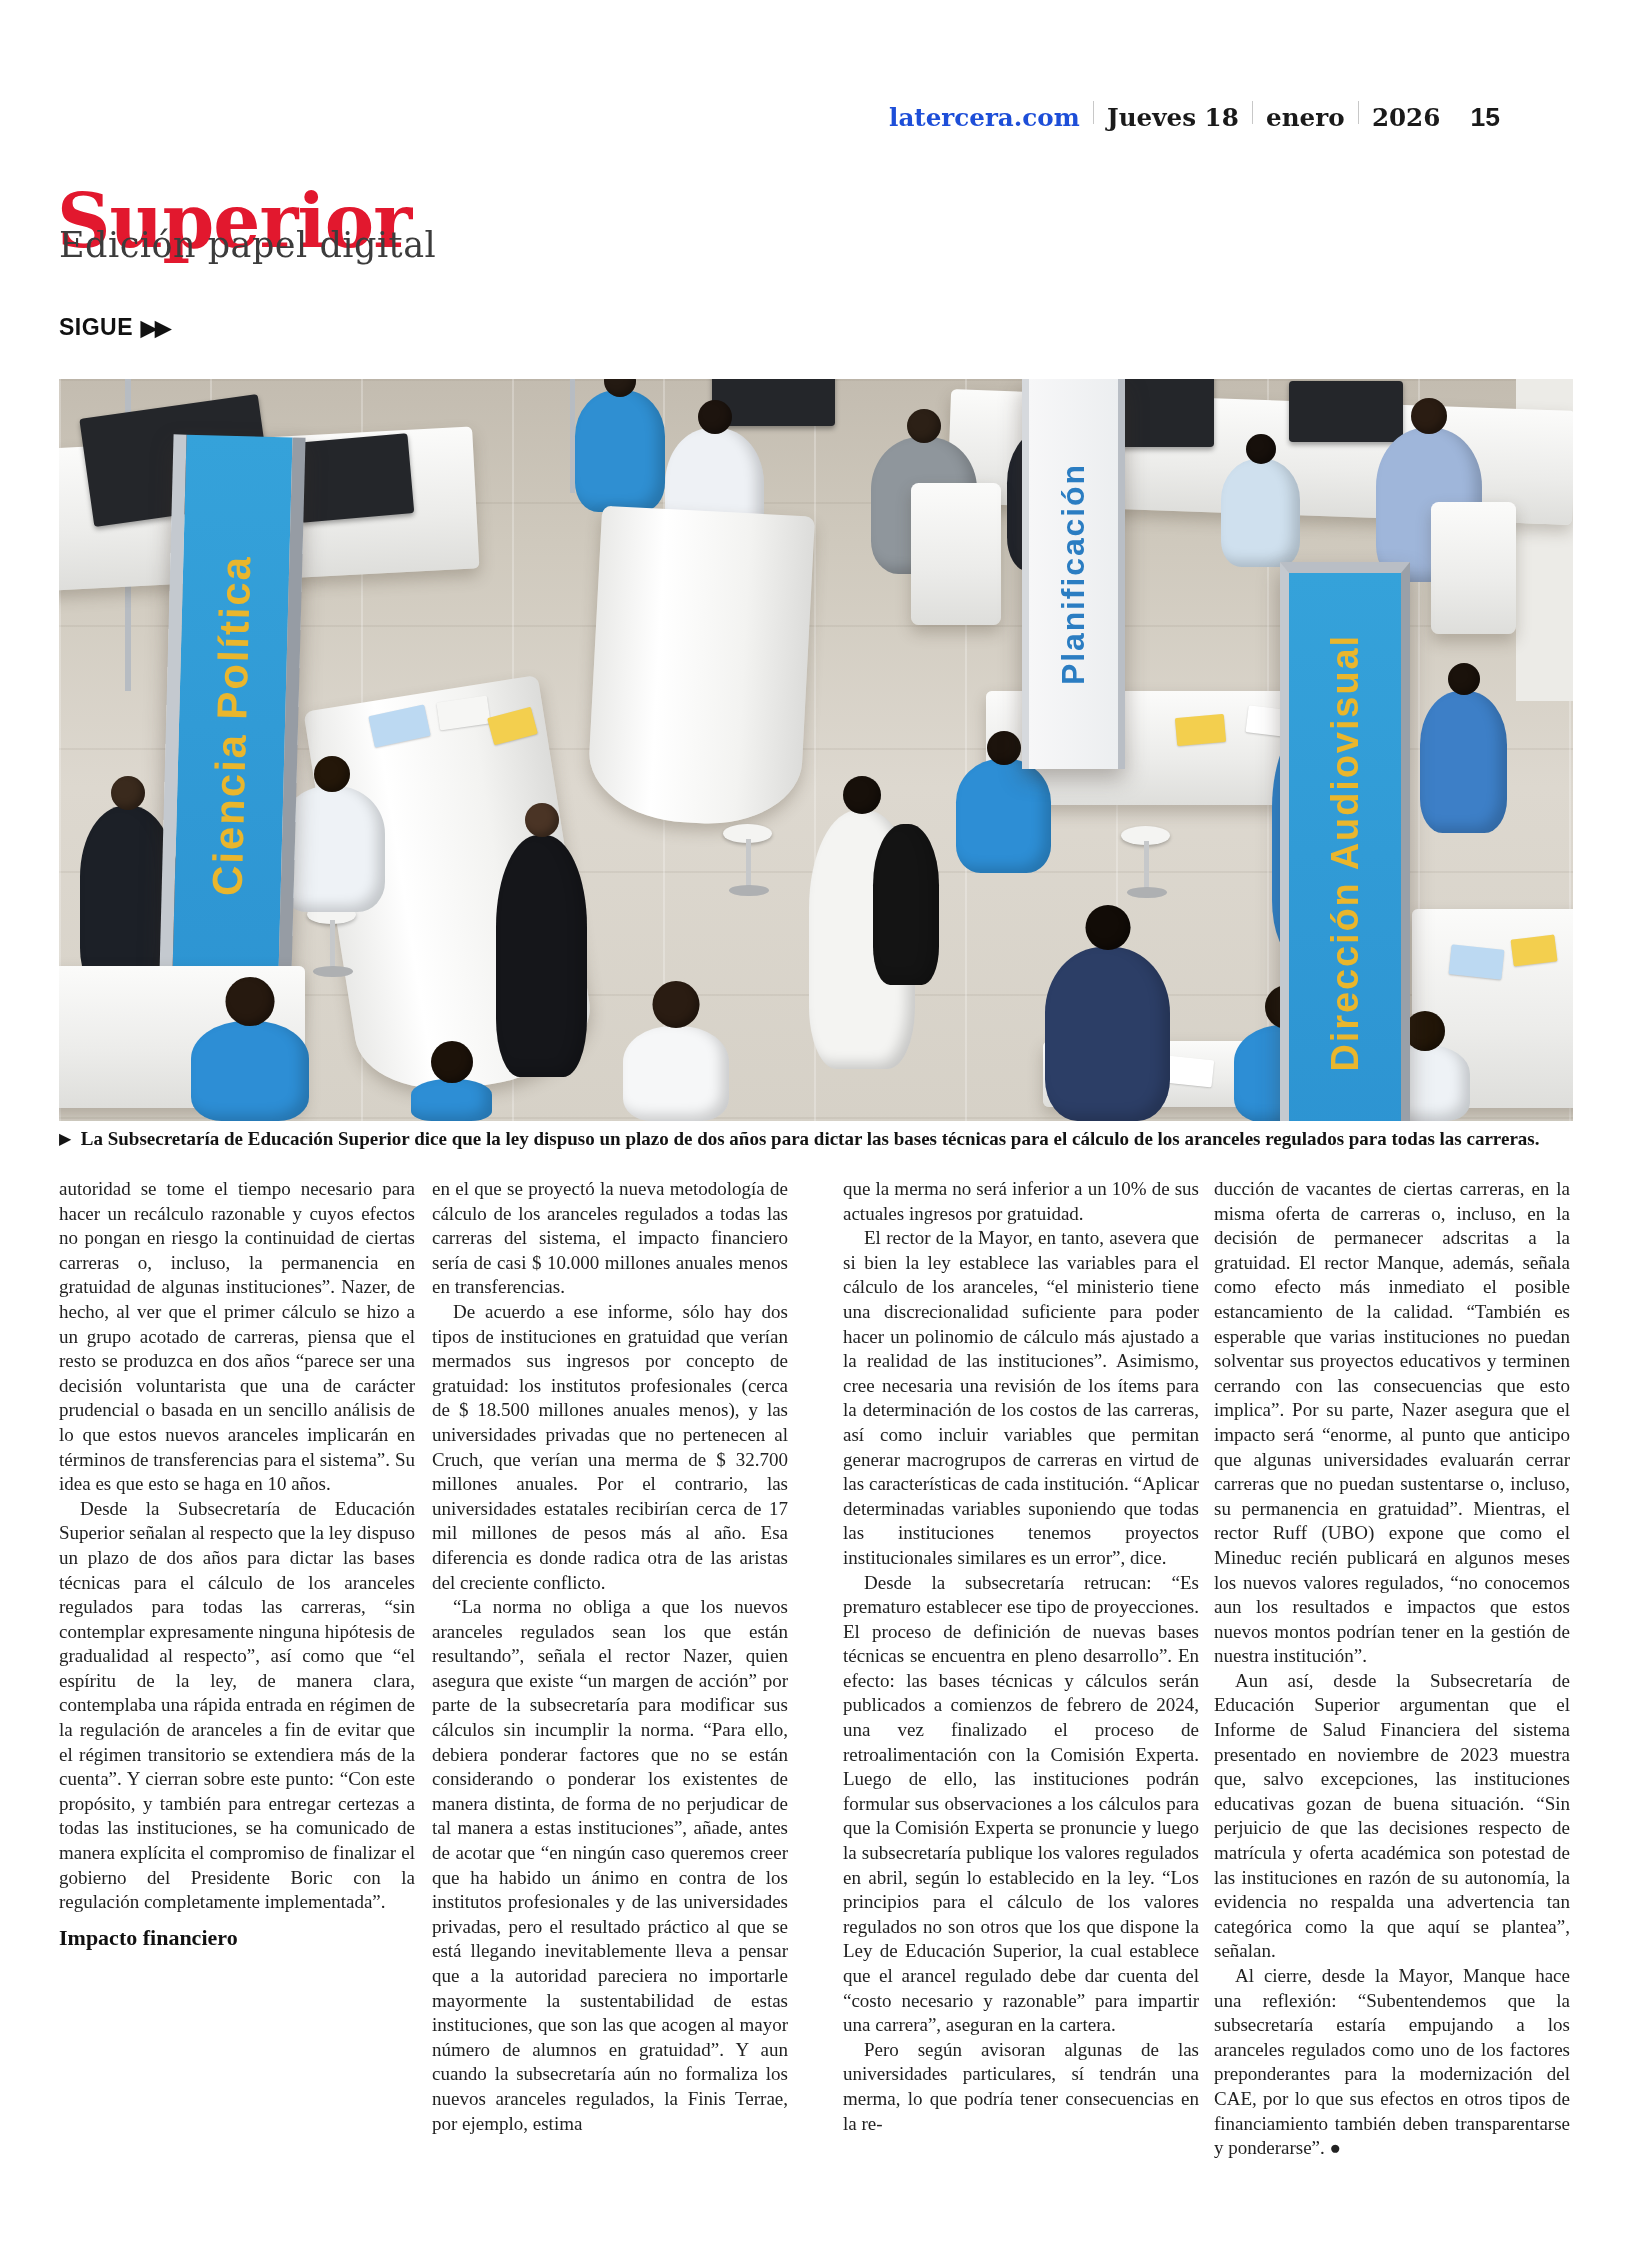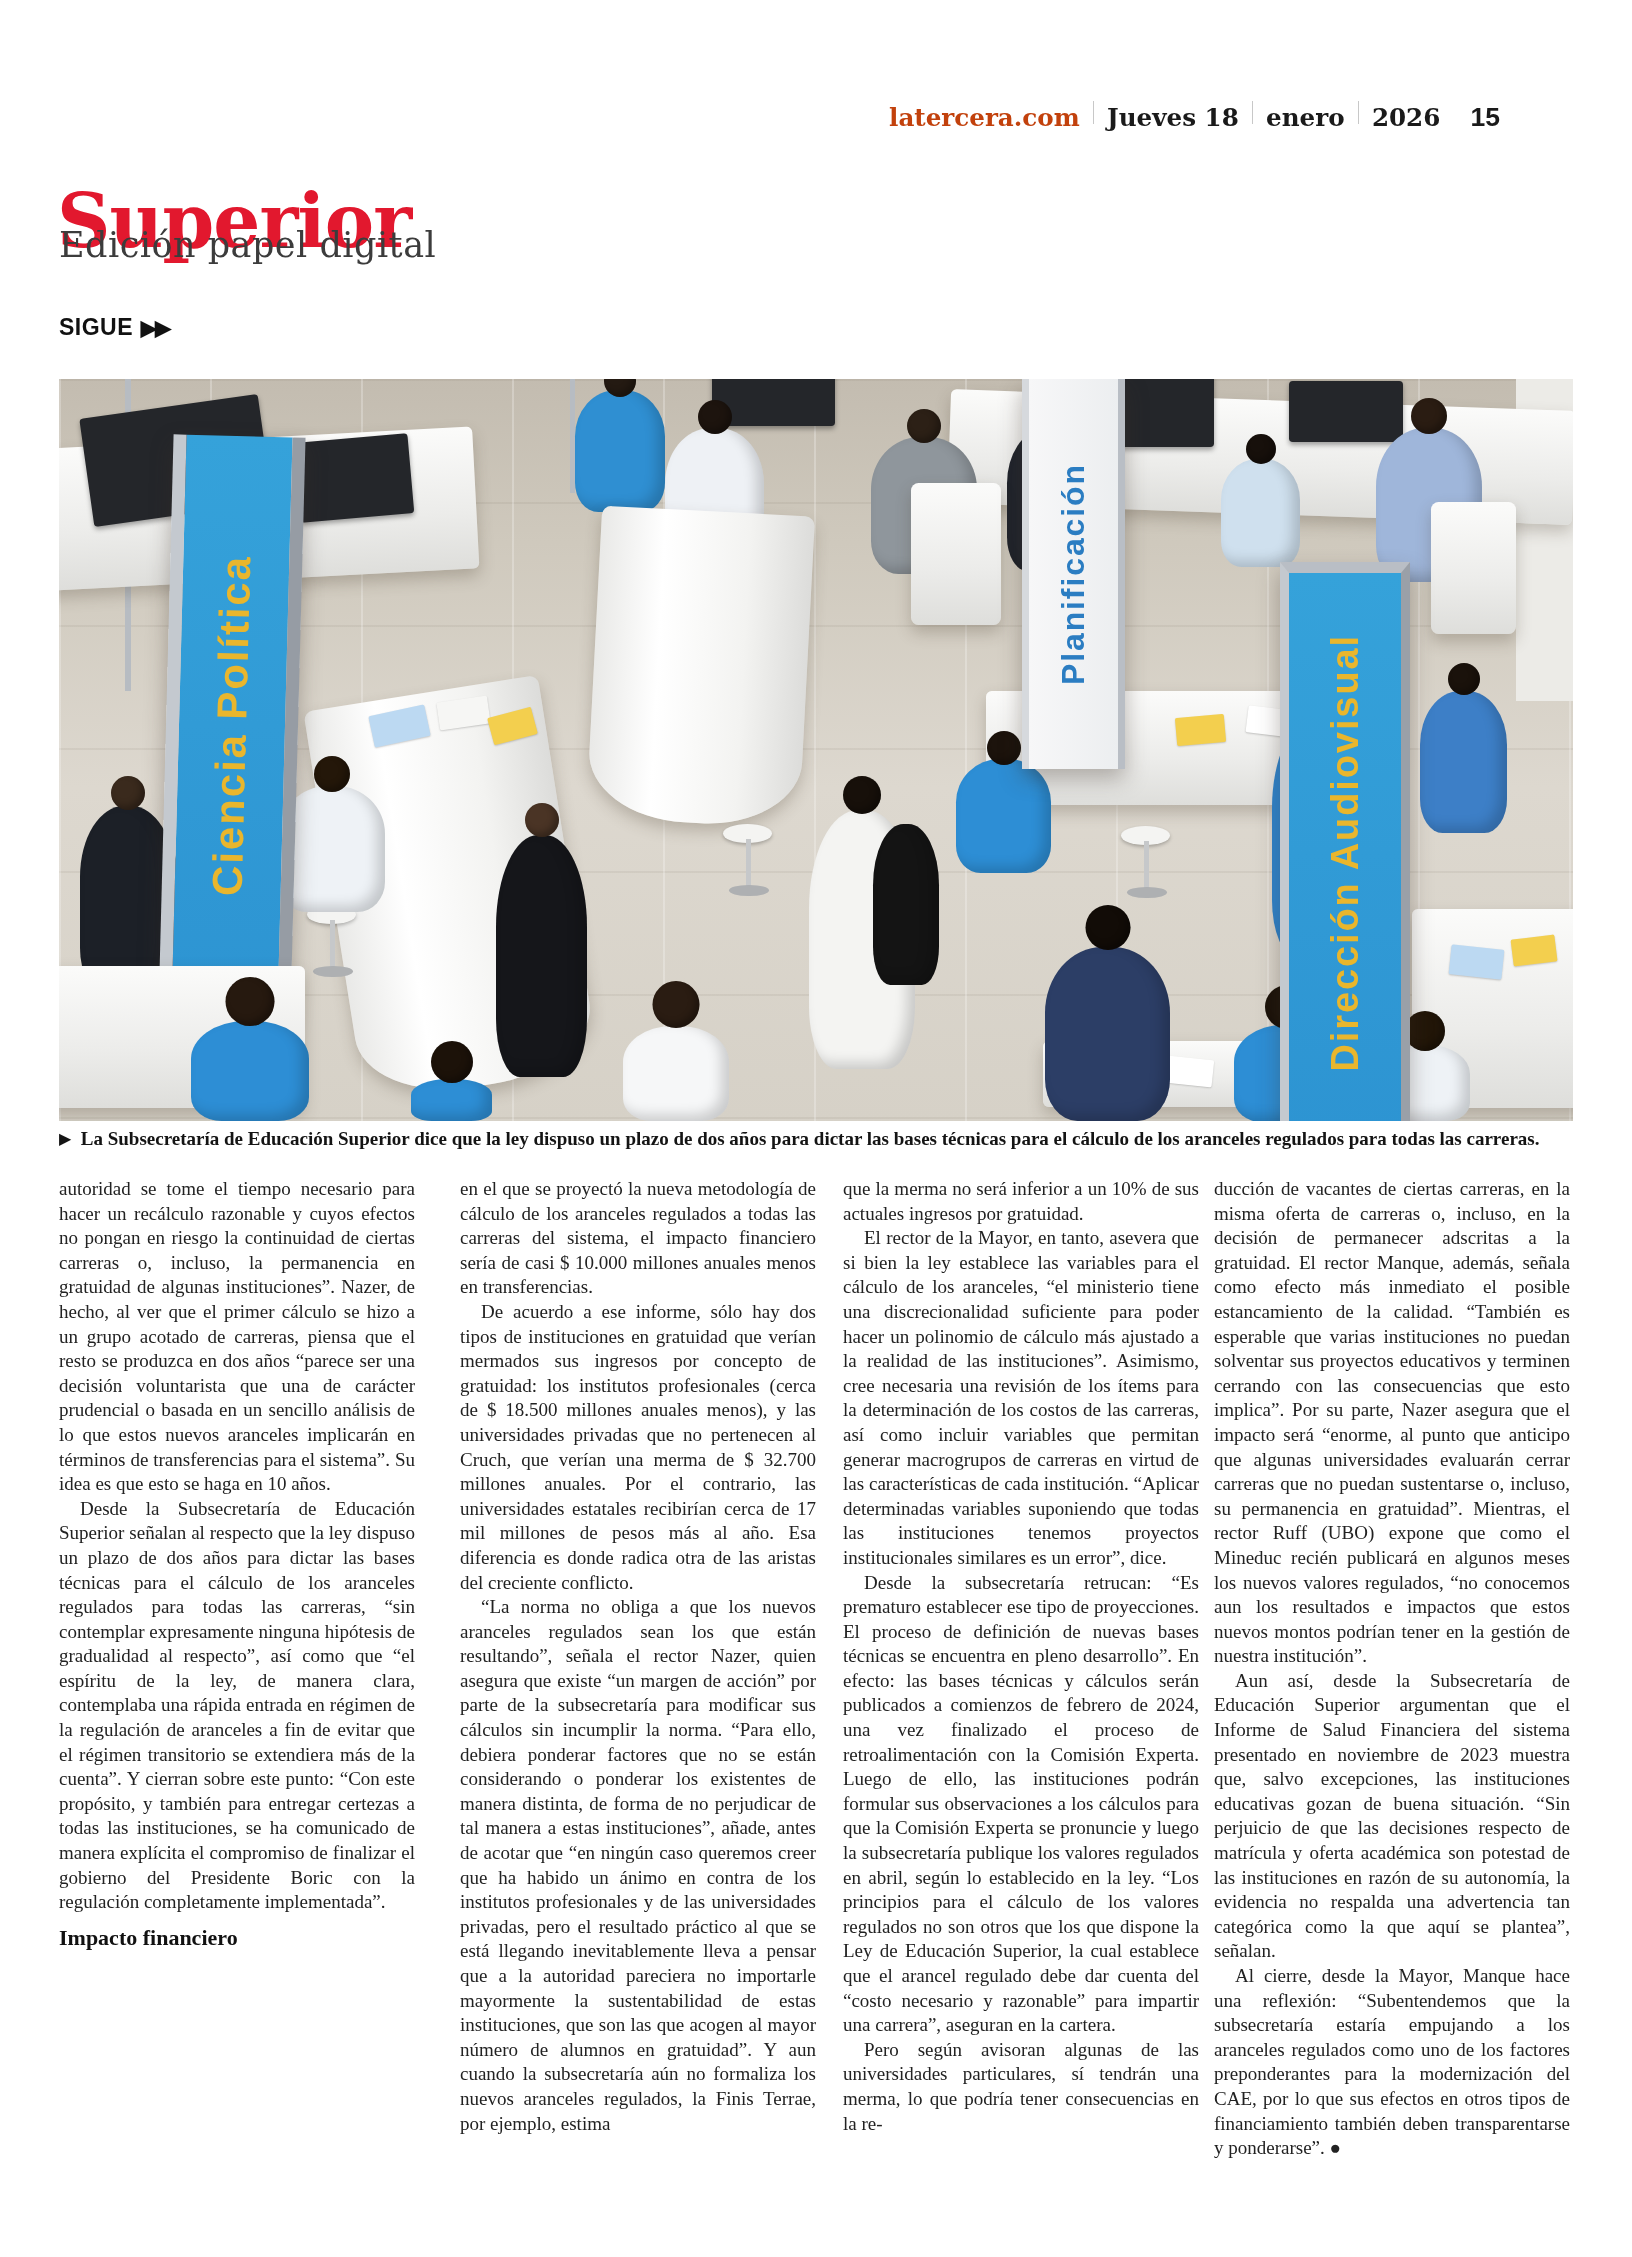--- a/index.html
+++ b/index.html
@@ -3,21 +3,21 @@
 <meta charset="utf-8">
 <style>
   html,body{margin:0;padding:0;background:#ffffff;}
   .page{position:relative;width:1632px;height:2257px;background:#ffffff;overflow:hidden;
         font-family:"Liberation Serif",serif;color:#1d1d1d;}
 
   
   .topbar{position:absolute;top:91px;left:59px;width:1441px;display:flex;justify-content:flex-end;
           align-items:baseline;gap:13.2px;font-family:"DejaVu Serif",serif;font-weight:bold;
           font-size:24.6px;color:#1a1a1a;}
-  .topbar .site{color:#c2410c;}
+  .topbar .site{color:#1d4ed8;}
   .topbar .sep{width:0.9px;height:23px;background:#c8c8c8;align-self:center;}
   .topbar .pgnum{font-family:"Liberation Sans",sans-serif;font-weight:bold;font-size:26.5px;margin-left:17px;margin-top:11px;}
 
   
   .section-title{position:absolute;left:57px;top:134px;font-family:"DejaVu Serif",serif;
                  font-weight:bold;font-size:74px;line-height:1;color:#e2182e;letter-spacing:-0.9px;}
   .edition{position:absolute;left:59px;top:225px;font-family:"DejaVu Serif",serif;
            font-size:35px;color:#3c3c3c;letter-spacing:0.5px;}
   .sigue{position:absolute;left:59px;top:314px;font-family:"Liberation Sans",sans-serif;
          font-weight:bold;font-size:23px;color:#111;letter-spacing:0.5px;display:flex;gap:7.6px;align-items:center;}
@@ -65,21 +65,21 @@
   .caption{position:absolute;left:59px;top:1128px;width:1514px;display:flex;gap:9.5px;align-items:baseline;
            font-family:"Liberation Serif",serif;font-weight:bold;font-size:19px;color:#141414;}
   .caption .marker{font-family:"DejaVu Sans",sans-serif;font-size:16px;position:relative;top:-0.9px;}
 
   
   .col{position:absolute;top:1177px;width:356px;font-size:19px;line-height:24.6px;text-align:justify;
        color:#222222;font-family:"Liberation Serif",serif;}
   .col p{margin:0;}
   .col p.indent{text-indent:21px;}
   .subhead{margin:11.4px 0 1.9px 0;font-size:22px;font-weight:bold;font-family:"Liberation Serif",serif;color:#111;}
-  .c1{left:59px;} .c2{left:460px;font-family:Liberation Serif, serif;} .c3{left:798px;margin-left:45px;} .c4{left:1214px;}
+  .c1{left:59px;} .c2{left:432px;font-family:Liberation Serif, serif;} .c3{left:798px;margin-left:45px;} .c4{left:1214px;}
 </style>
 </head>
 <body>
 
 <div class="page">
 
   <div class="topbar">
     <span class="site">latercera.com</span>
     <span class="sep"></span>
     <span>Jueves 18</span>

